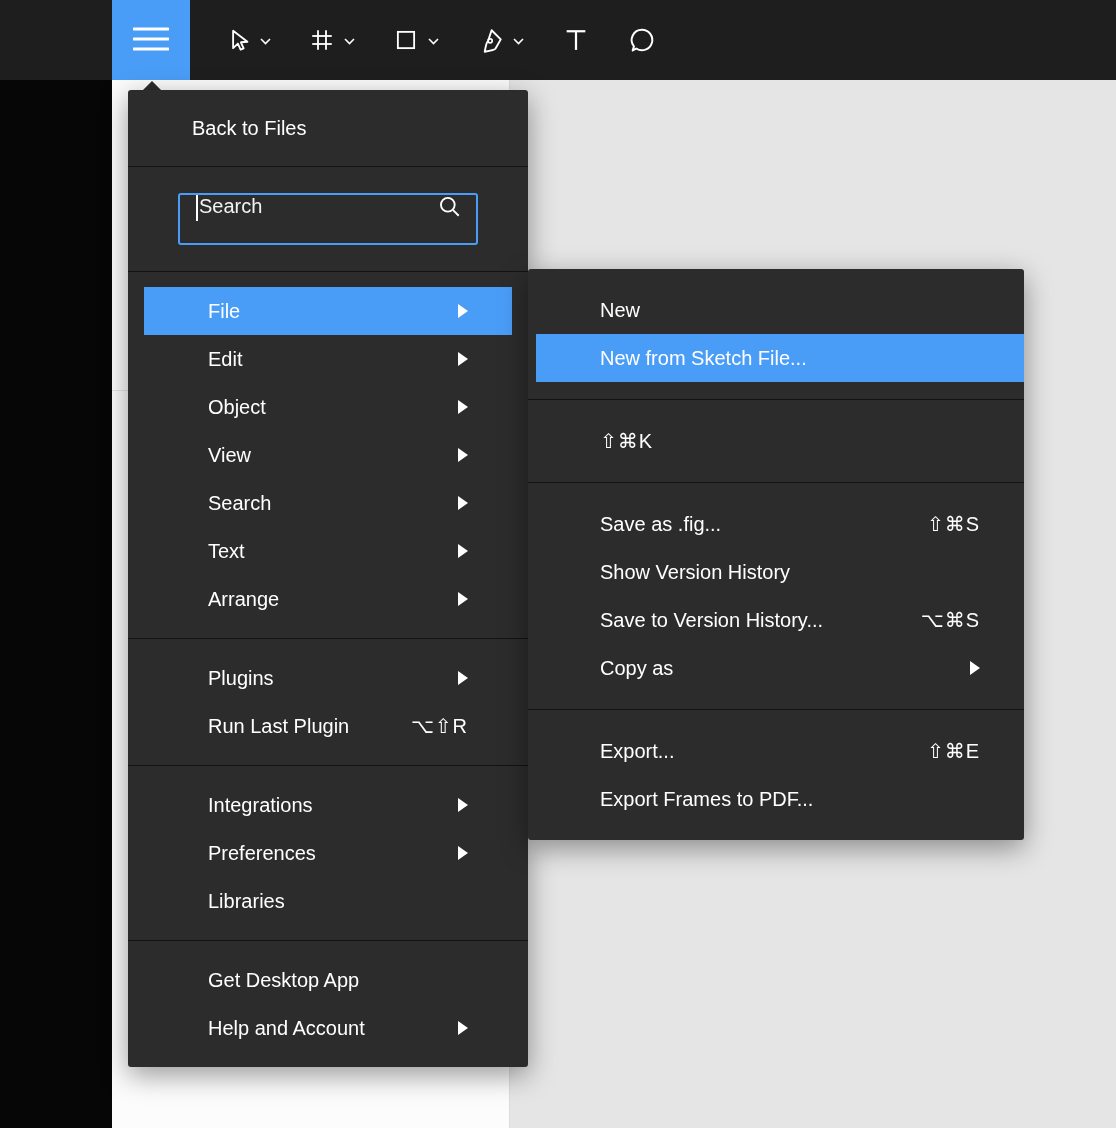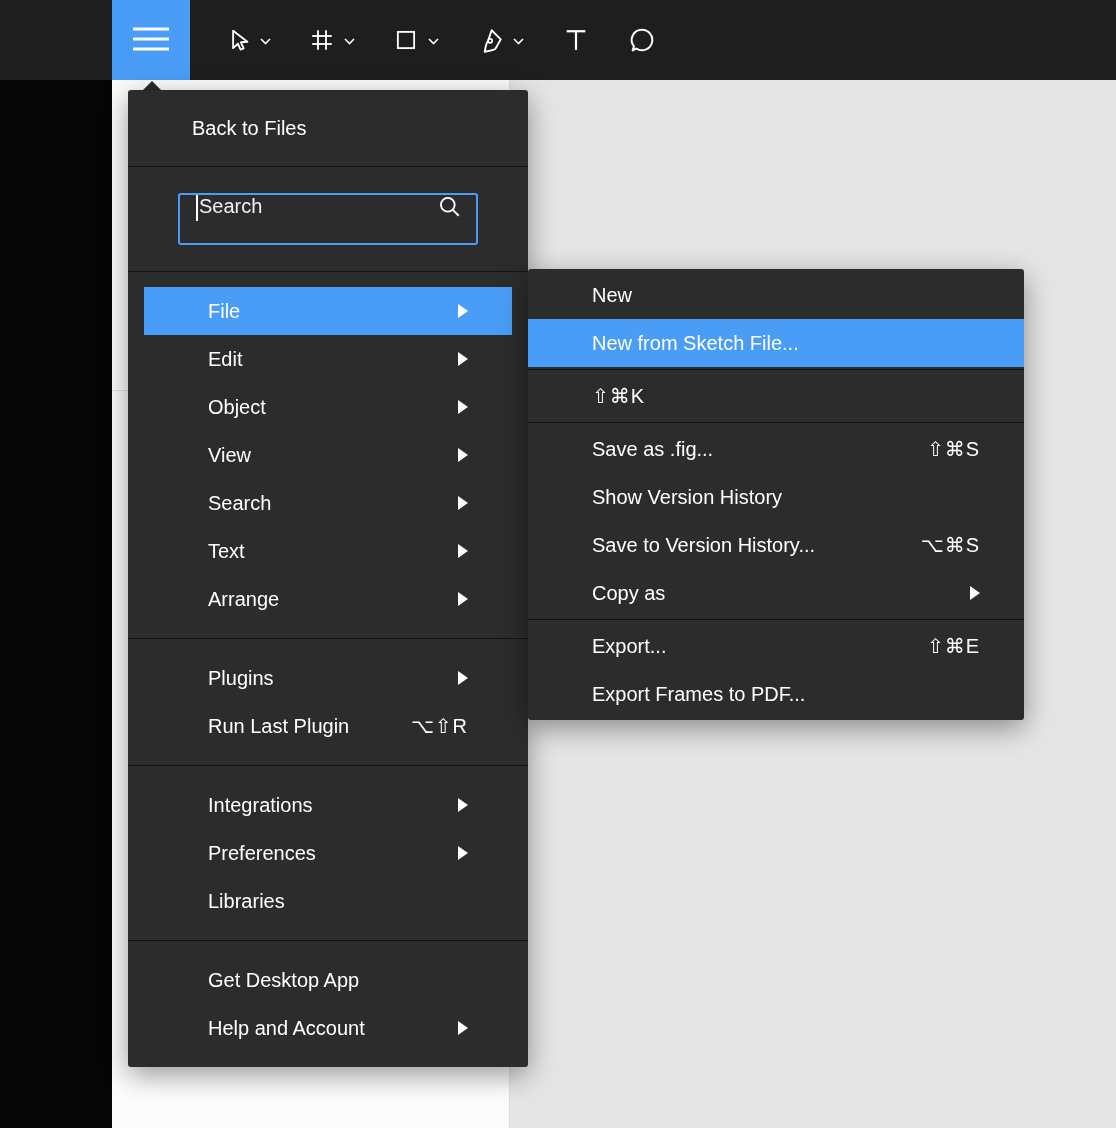--- a/index.html
+++ b/index.html
@@ -27,21 +27,21 @@
 
   
   .menu { position:absolute; background:#2c2c2c; border-radius:3px; box-shadow:0 8px 28px rgba(0,0,0,.4); font-size:20px; }
   .main-menu { left:128px; top:90px; width:400px; }
   .submenu  { left:528px; top:269px; width:496px; }
   .beak { position:absolute; left:142px; top:81px; width:0; height:0;
           border-left:10px solid transparent; border-right:10px solid transparent;
           border-bottom:10px solid #2c2c2c; }
   .group { padding:15px 16px; }
   .group.single { padding:14px 0; }
-  .submenu .group { padding:2px 0; }
+  .submenu .group { padding:17px 0;margin-left:8px; }
   .divider { height:1px; background:rgba(0,0,0,.55); }
   .row { height:48px; display:flex; align-items:center; padding:0 44px 0 64px; cursor:pointer; }
   .row .lbl { flex:1; white-space:nowrap; }
   .row.selected { background:var(--accent); }
   .arrow { width:0; height:0; border-left:10px solid #fff; border-top:7px solid transparent; border-bottom:7px solid transparent; }
   .sc { letter-spacing:1px; white-space:nowrap; }
 
   
   .search-group { padding:26px 50px; }
   .search-wrap { height:52px; border:2px solid var(--accent); border-radius:3px; display:flex; align-items:flex-start; padding:0 14px 0 16px; background:#2c2c2c; }

